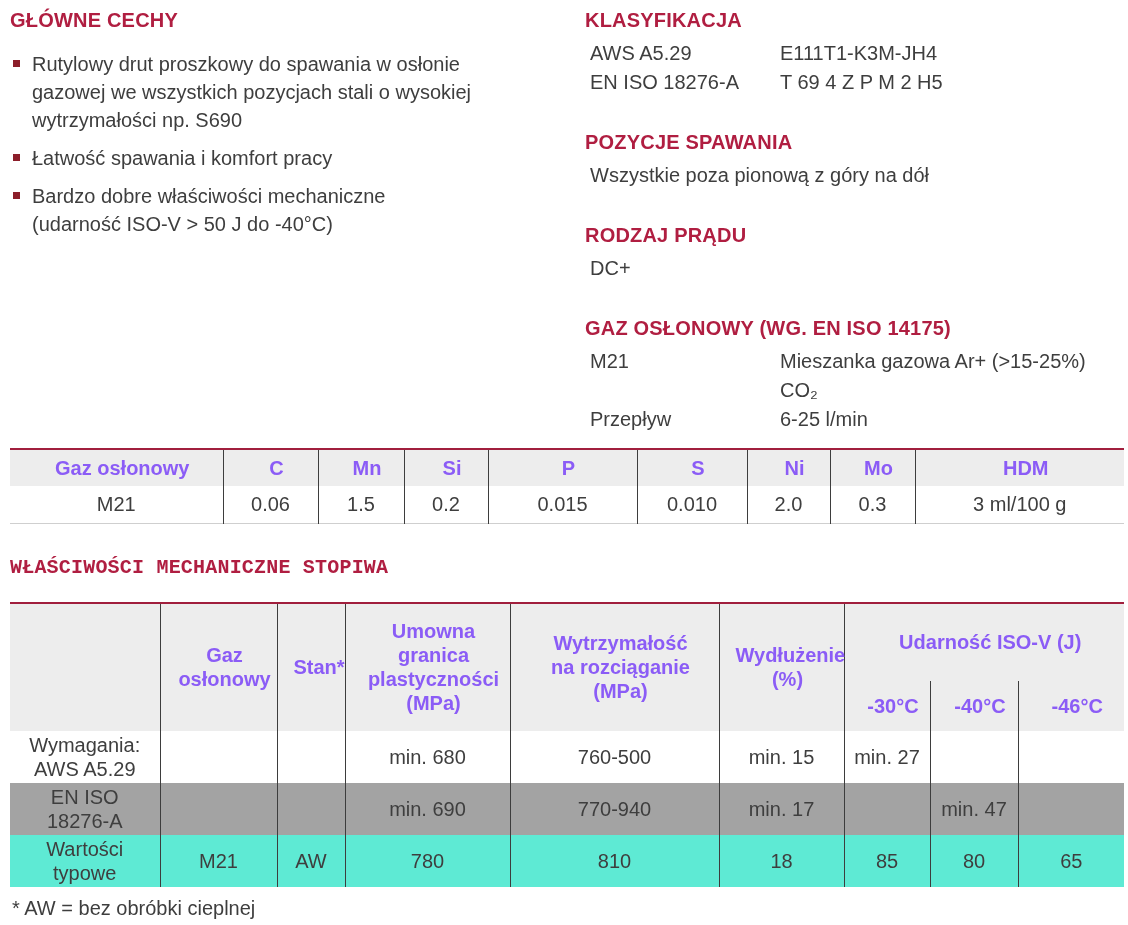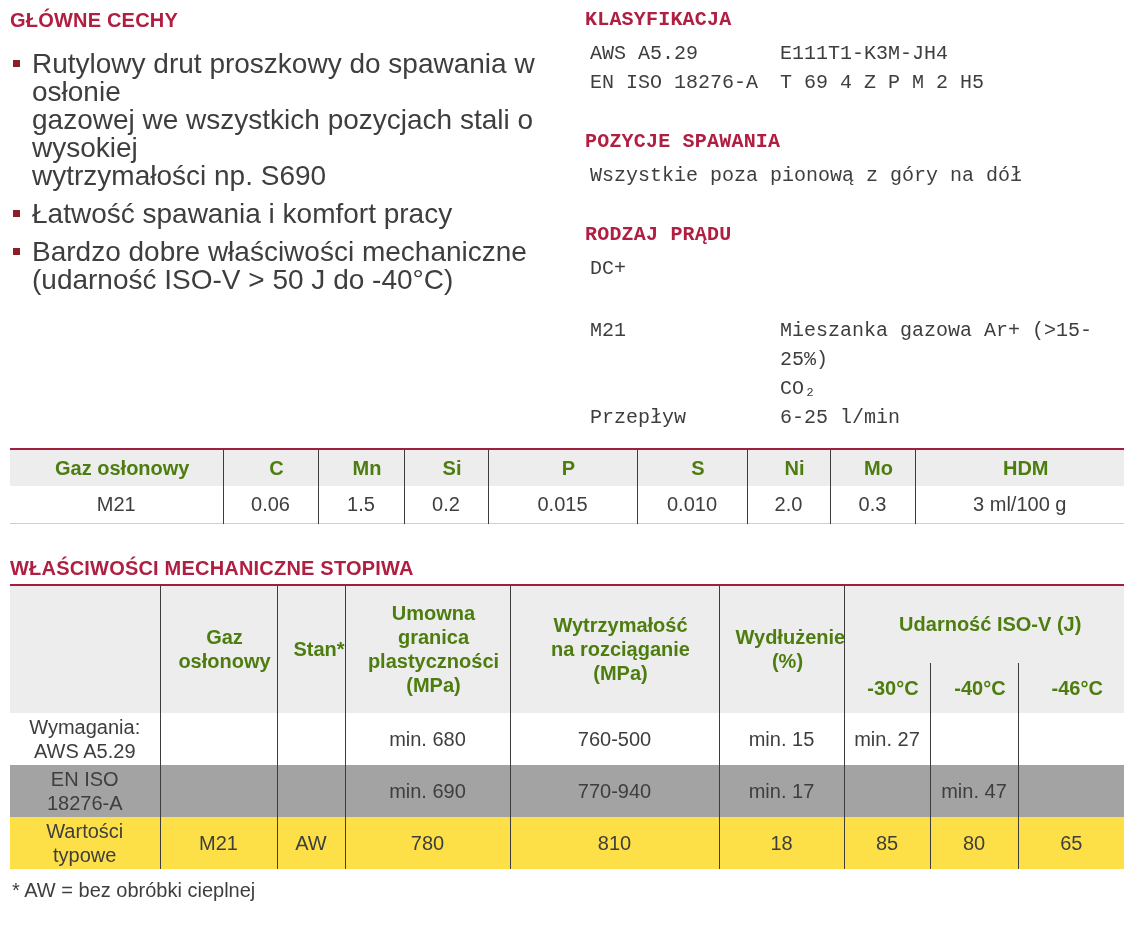--- a/index.html
+++ b/index.html
@@ -14,54 +14,54 @@
   .section-heading {
     color:#b01e41; font-weight:bold; font-size:20px; line-height:24px;
     margin:0 0 7px 0; letter-spacing:0.2px;
   }
 
   
   .top-row { display:flex; height:440px;justify-content:space-between; }
   .col-left  { width:562px; flex:none; }
   .col-right { flex:1; padding-left:13px; box-sizing:border-box; }
 
-  ul.features { list-style:none; margin:18px 0 0 0; padding:0; font-size:28px; line-height:28px; }
+  ul.features { list-style:none; margin:18px 0 0 0; padding:0; font-size:20px; line-height:28px; }
   ul.features li { position:relative; padding-left:22px; margin-bottom:10px; max-width:520px; }
   ul.features li::before {
     content:""; position:absolute; left:3px; top:10px; width:7px; height:7px; background:#8c1e2a;
   }
 
   .kv-row  { display:flex; font-size:20px; line-height:29px; }
   .kv-label{ width:190px; flex:none; padding-left:5px; }
   .kv-value{ flex:1; }
   .plain-value { font-size:20px; line-height:29px; padding-left:5px; }
-  .rc-section { margin-bottom:0;font-family:Liberation Mono, monospace; }
+  .rc-section { margin-bottom:0; }
   .rc-gap { margin-top:33px; }
 
   
   table { border-collapse:collapse; width:100%; table-layout:fixed; }
   th, td { text-align:center; vertical-align:middle; padding:2px 4px; font-size:20px; line-height:24px; }
-  th { font-weight:bold; color:#4d7c0f;padding-left:16px; }
+  th { font-weight:bold; color:#8b5cf6;padding-left:16px; }
 
   .chem-table { border-top:2px solid #a11f3d; border-bottom:1px solid #cfcfcf; }
   .chem-table thead tr { height:37px; background:#ededed; }
   .chem-table tbody tr { height:37px; background:#ffffff; }
   .chem-table th + th, .chem-table td + td { border-left:1px solid #3d3d3d; }
 
   .mech-table { border-top:2px solid #a11f3d; margin-top:0; }
   .mech-table thead th { background:#ededed; }
   .mech-table thead tr.h1 { height:78px; }
   .mech-table thead tr.h2 { height:50px; }
   .mech-table tbody tr:nth-child(1) { height:46px; background:#ffffff; }
   .mech-table tbody tr:nth-child(2) { height:52px; background:#a3a3a3; }
-  .mech-table tbody tr:nth-child(3) { height:50px; background:#fde047; }
+  .mech-table tbody tr:nth-child(3) { height:50px; background:#5eead4; }
   .mech-table th.bl, .mech-table td.bl { border-left:1px solid #3d3d3d; }
   .mech-table td.rowlabel { padding:2px 16px;text-align:center; }
 
-  .table2-heading { margin-top:32px; margin-bottom:4px; }
+  .table2-heading { margin-top:32px; margin-bottom:22px;font-family:Liberation Mono, monospace; }
   .footnote { font-size:20px; line-height:24px; margin-top:9px; padding-left:2px; }
 </style>
 </head>
 <body>
 
 <div class="page">
 
   <div class="top-row">
 
     <div class="col-left">
@@ -100,20 +100,21 @@
         <h2 class="section-heading">POZYCJE SPAWANIA</h2>
         <div class="plain-value">Wszystkie poza pionową z góry na dół</div>
       </div>
 
       <div class="rc-section rc-gap">
         <h2 class="section-heading">RODZAJ PRĄDU</h2>
         <div class="plain-value">DC+</div>
       </div>
 
       <div class="rc-section rc-gap">
+        <h2 class="section-heading">GAZ OSŁONOWY (WG. EN ISO 14175)</h2>
         <div class="kv-row">
           <span class="kv-label">M21</span>
           <span class="kv-value">
               <div>Mieszanka gazowa Ar+ (&gt;15-25%)</div>
               <div>CO₂</div>
             </span>
         </div>
         <div class="kv-row">
           <span class="kv-label">Przepływ</span>
           <span class="kv-value">

